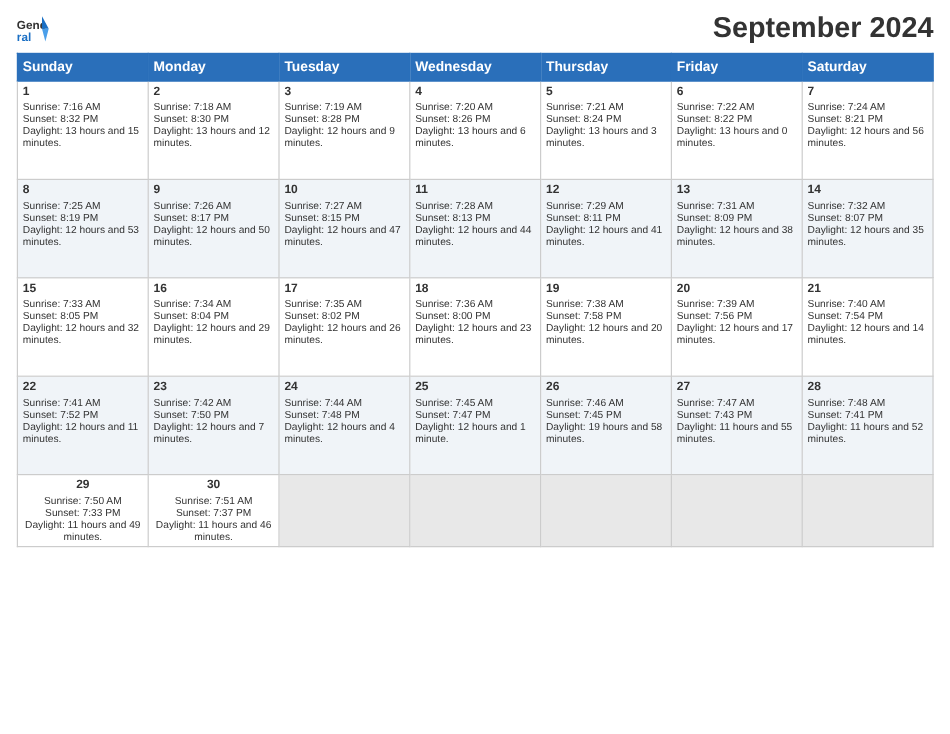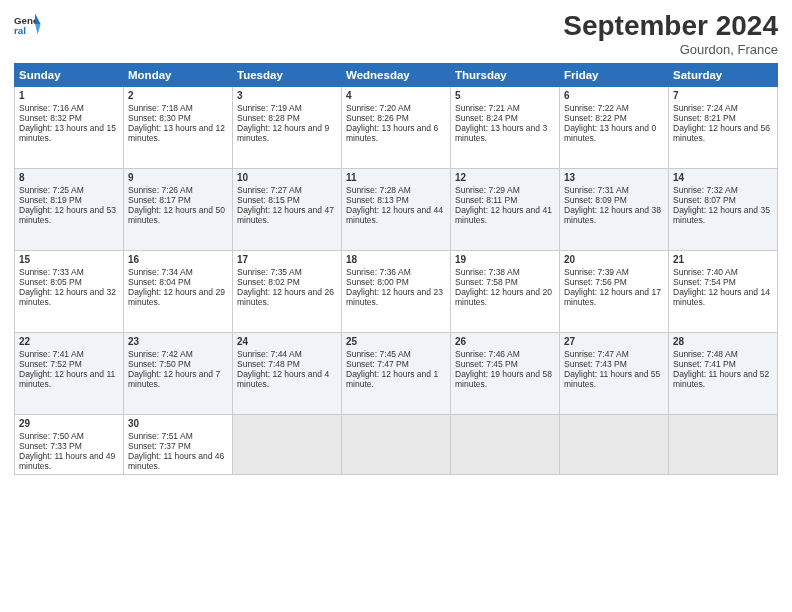--- a/index.html
+++ b/index.html
@@ -28,21 +28,21 @@
     }
     .logo-icon {
       width: 28px;
       height: 28px;
       margin-right: 2px;
     }
     .title-area {
       text-align: right;
     }
     .month-title {
-      font-size: 28px;
+      font-size: 24px;
       font-weight: bold;
       color: #333;
     }
     .location {
       font-size: 13px;
       color: #555;
     }
     table {
       width: 100%;
       border-collapse: collapse;
@@ -81,37 +81,37 @@
       font-weight: bold;
       font-size: 10px;
       display: block;
       margin-bottom: 2px;
     }
     .empty {
       background: #e8e8e8 !important;
     }
     .last-row td {
       height: 60px;
+      text-align: center;
     }
   </style>
 </head>
 <body>
 <div class="page">
   <div class="header">
     <div class="logo">
       <svg class="logo-icon" viewBox="0 0 40 40">
         <text x="0" y="20" font-size="14" font-weight="bold" fill="#333">Gene</text>
         <text x="0" y="34" font-size="14" font-weight="bold" fill="#1a6fc4">ral</text>
         <polygon points="30,5 38,20 30,20" fill="#1a6fc4"></polygon>
         <polygon points="30,20 38,20 34,35" fill="#4a9fea"></polygon>
       </svg>
     </div>
     <div class="title-area">
       <div class="month-title">September 2024</div>
-      <div class="location">Gourdon, France</div>
     </div>
   </div>
 
   <table>
     <thead>
       <tr>
         <th>Sunday</th>
         <th>Monday</th>
         <th>Tuesday</th>
         <th>Wednesday</th>

